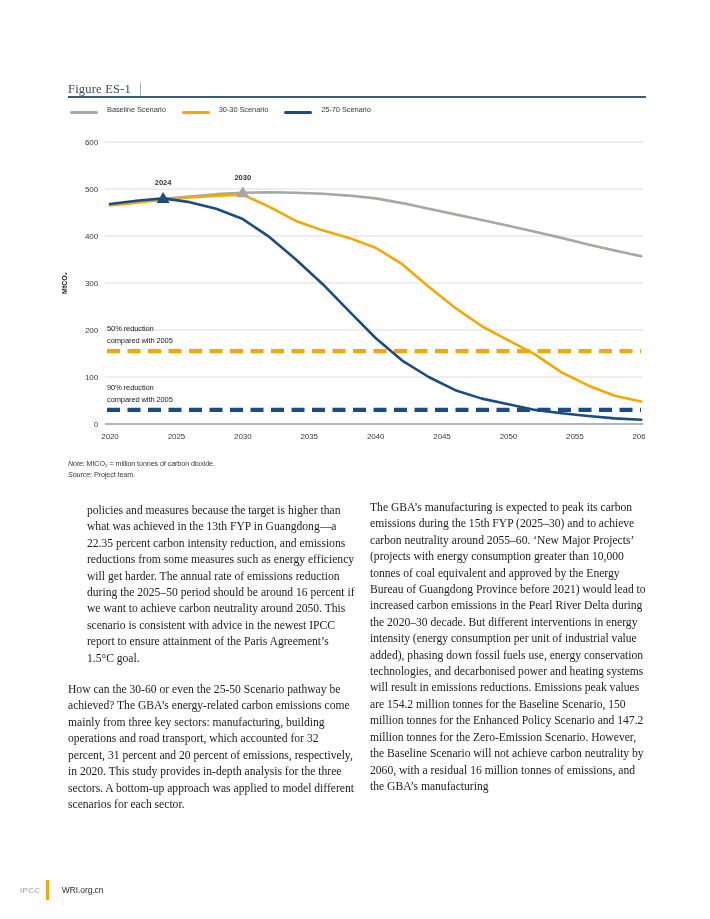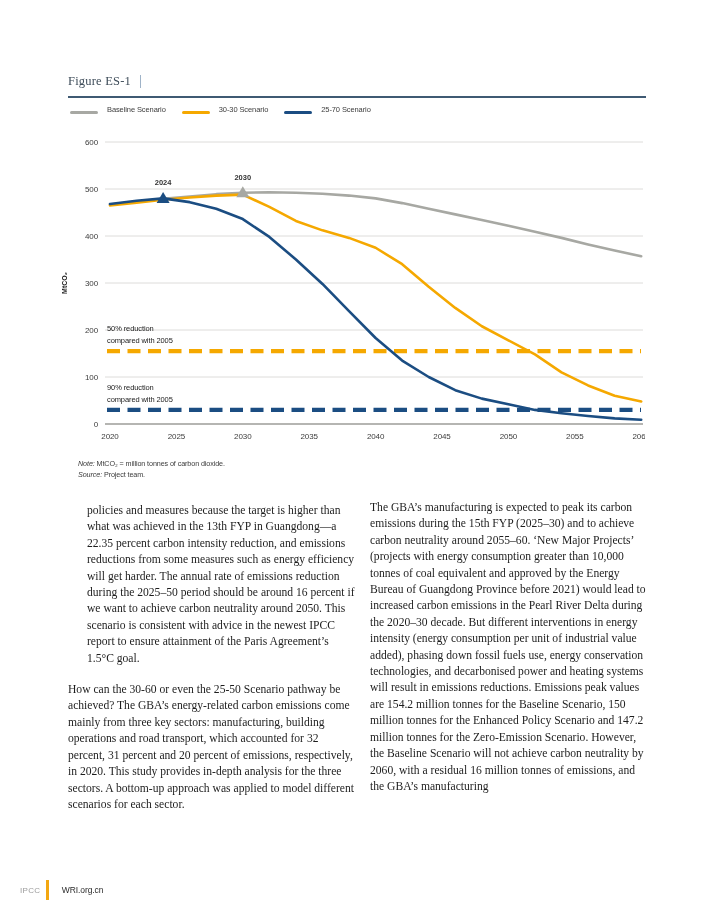--- a/index.html
+++ b/index.html
@@ -2,39 +2,39 @@
 <html><head>
 <meta charset="utf-8">
 <style>
   * { margin:0; padding:0; box-sizing:border-box; }
   html,body { background:#ffffff; }
   .page {
     position:relative; width:710px; height:919px; background:#ffffff;
     font-family:"Liberation Serif", serif; color:#1f1f1f; overflow:hidden;
   }
   
-  .fig-header { position:absolute; left:68px; top:74px; width:578px; display:flex; align-items:baseline; }
+  .fig-header { position:absolute; left:68px; top:82px; width:578px; display:flex; align-items:baseline; }
   .fig-label { font-family:"Liberation Serif", serif; font-size:12.5px; color:#3e4c59; letter-spacing:0.2px; }
   .fig-sep { width:1px; height:13px; background:#9fb3c8; margin:0 9px; align-self:center; }
   .fig-title { font-family:"Liberation Sans", sans-serif; font-weight:700; font-size:12.5px; color:#2066ad; letter-spacing:-0.2px; }
   .fig-rule { position:absolute; left:68px; top:96px; width:578px; height:2px; background:#3f5a73; }
   
   .legend { position:absolute; left:70px; top:105px; display:flex; align-items:center; gap:16px; }
   .legend-item { display:flex; align-items:flex-end; gap:9px; }
   .swatch { display:inline-block; width:28px; height:3.5px; border-radius:2px; }
   .legend-label { font-family:"Liberation Sans", sans-serif; font-size:7.5px; color:#3c3c3c; letter-spacing:-0.1px; }
   
   .chart-wrap { position:absolute; left:60px; top:133px; width:585px; height:325px; }
   .tick { font-family:"Liberation Sans", sans-serif; font-size:8px; fill:#3c3c3c; letter-spacing:-0.1px; }
   .ann  { font-family:"Liberation Sans", sans-serif; font-size:7.5px; fill:#222; letter-spacing:-0.1px; }
   .peaklbl { font-family:"Liberation Sans", sans-serif; font-size:7.5px; font-weight:700; fill:#333; }
   .yaxis { font-family:"Liberation Sans", sans-serif; font-size:7px; font-weight:700; fill:#222; }
   
   .fig-note { position:absolute; left:68px; top:458px; font-family:"Liberation Sans", sans-serif; font-size:7.2px; color:#3a3a3a; line-height:11px; letter-spacing:-0.1px; }
-  .fig-note i { font-style:italic;margin-left:10px; }
+  .fig-note i { font-style:italic; }
   
   .col-left  { position:absolute; left:68px;  top:503px; width:290px; font-size:11.6px; line-height:16.4px; color:#1d1d1d; }
   .col-right { position:absolute; left:370px; top:500px; width:278px; font-size:11.6px; line-height:16.4px; color:#1d1d1d; }
   .para-indent { margin-left:19px; margin-bottom:15px; }
   .col-heading { font-family:"Liberation Sans", sans-serif; font-weight:700; font-size:12px; color:#111; letter-spacing:-0.1px; margin-bottom:7px; }
   
   .footer { position:absolute; left:20px; top:879px; display:flex; align-items:center; height:22px; }
   .footer-page { font-family:"Liberation Sans", sans-serif; font-size:8px; color:#9b9b9b; letter-spacing:0.3px; }
   .footer-bar { width:2.5px; height:20px; background:#f3a712; margin-left:6px; margin-right:13px; }
   .footer-site { font-family:"Liberation Sans", sans-serif; font-size:8.5px; color:#2b2b2b; letter-spacing:-0.1px; }

